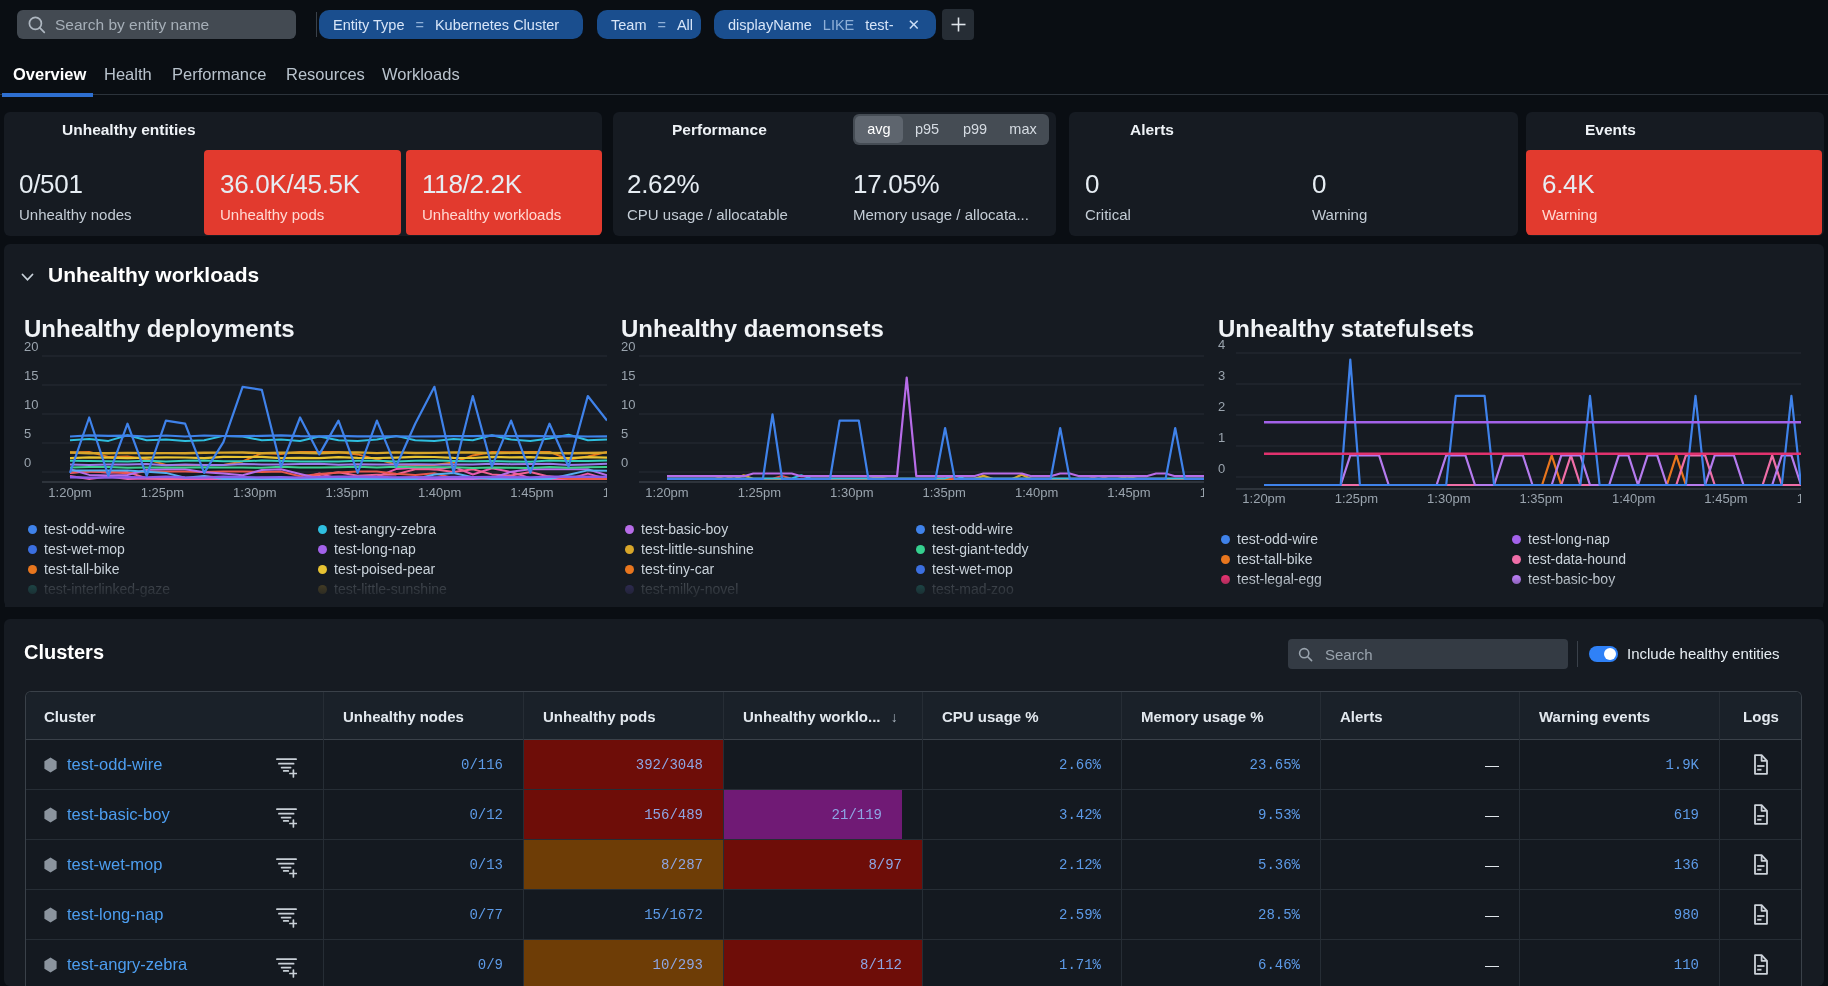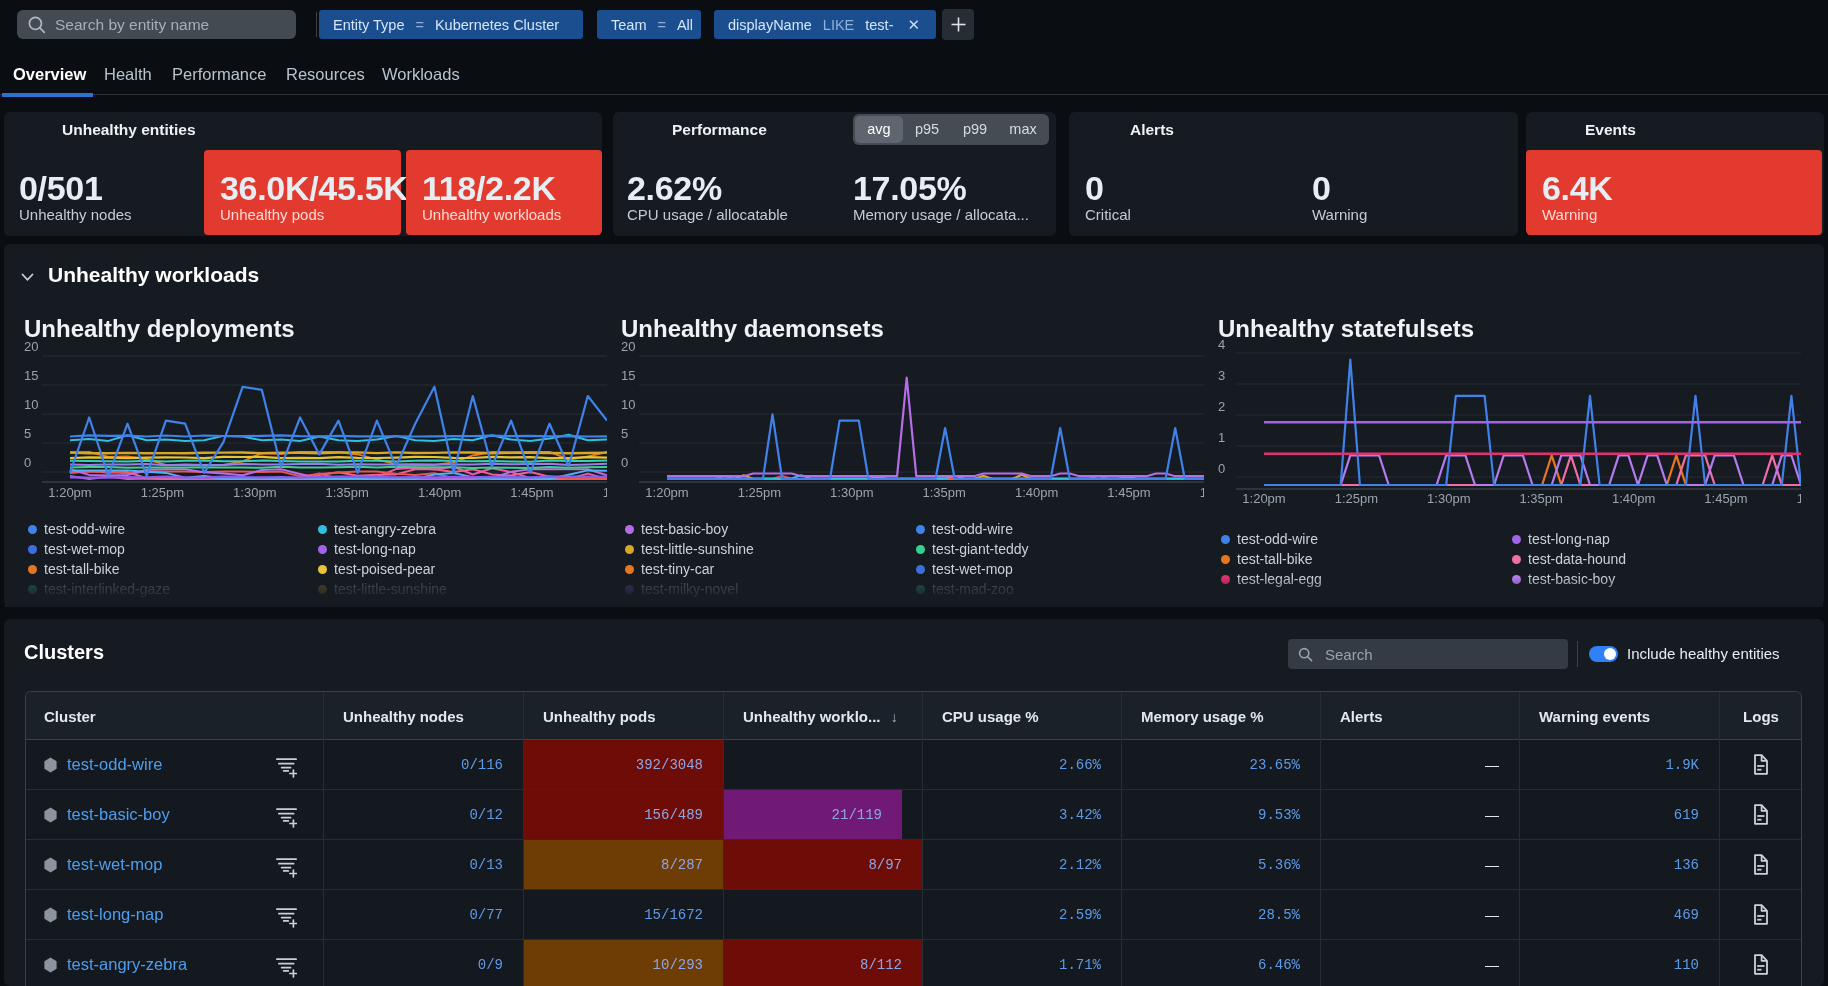--- a/index.html
+++ b/index.html
@@ -1,29 +1,29 @@
 <!DOCTYPE html>
 <html><head><meta charset="utf-8"><title>k8s</title><style>
 * { margin:0; padding:0; box-sizing:border-box; }
 html,body { width:1828px; height:986px; background:#0a0e13; font-family:"Liberation Sans", sans-serif; color:#e6edf3; overflow:hidden; position:relative; }
 .topsearch { position:absolute; left:17px; top:10px; width:279px; height:29px; background:#434a52; border-radius:6px; display:flex; align-items:center; padding-left:11px; color:#a6afb8; font-size:15.5px; }
 .topsearch svg { margin-right:9px; }
-.chip { position:absolute; top:10px; height:29px; background:#1a4e8e; border-radius:3px; display:flex; align-items:center; font-size:14.5px; color:#d7e5f8; padding:0 14px; white-space:nowrap; }
+.chip { position:absolute; top:10px; height:29px; background:#1a4e8e; border-radius:10px; display:flex; align-items:center; font-size:14.5px; color:#d7e5f8; padding:0 14px; white-space:nowrap; }
 .chip .eq { color:#8fb0d8; margin:0 11px; }
 .chip .x { color:#c9dcf5; margin-left:14px; font-size:15px; }
 .plusbtn { position:absolute; left:942px; top:9px; width:32px; height:31px; background:#262d35; border-radius:4px; color:#dfe5ea; font-size:24px; display:flex; align-items:center; justify-content:center; }
 .tabbar { position:absolute; left:0; top:50px; width:1828px; height:45px; border-bottom:1px solid #2c333b; }
 .tab { position:absolute; top:15px; font-size:16.5px; color:#b9c3cd; white-space:nowrap; }
 .tab.act { color:#fff; font-weight:700; }
 .underline { position:absolute; left:2px; top:43px; width:91px; height:3.5px; background:#2e6fd0; }
 .card { position:absolute; top:112px; height:124px; background:#161b22; border-radius:6px; overflow:hidden; }
 .ctitle { position:absolute; left:10px; top:9px; font-size:15.5px; font-weight:700; color:#eef2f6;margin-left:48px; }
 .tile { position:absolute; top:38px; height:85px; border-radius:4px; }
 .tile.red { background:#e23a2e; }
-.bignum { position:absolute; top:57px; font-size:34px; font-weight:700; letter-spacing:-0.3px; white-space:nowrap; }
+.bignum { position:absolute; top:57px; font-size:26px; font-weight:400; letter-spacing:-0.3px; white-space:nowrap; }
 .tile .bignum { top:19px; }
 .tlabel { position:absolute; top:94px; font-size:15px; color:#c3ccd5; white-space:nowrap; }
 .tile .tlabel { top:56px; }
 .tile.red .tlabel { color:#ffd9d3; }
 .seg { position:absolute; left:853px; top:114px; width:196px; height:31px; background:#454c54; border-radius:6px; display:flex; align-items:center; padding:2px; }
 .seg div { width:48px; text-align:center; font-size:14.5px; color:#d5dbe2; line-height:27px; }
 .seg div.on { background:#5e656e; border-radius:5px; color:#fff; }
 .panel { position:absolute; left:4px; width:1820px; background:#161b22; border-radius:6px; }
 .secttitle { position:absolute; left:48px; top:263px; font-size:21px; font-weight:700; color:#fff; }
 .chev { position:absolute; left:21px; top:273px; }
@@ -389,21 +389,21 @@
               <line x1="13.9" y1="15.5" x2="20.9" y2="15.5"></line>
             </g>
           </svg>
         </span>
       </div>
       <div class="td num" style="left:297px;width:200px;">0/77</div>
       <div class="td num" style="left:497px;width:200px;background:transparent;color:#5d9be8">15/1672</div>
       <div class="td num" style="left:896px;width:199px;">2.59%</div>
       <div class="td num" style="left:1095px;width:199px;">28.5%</div>
       <div class="td num dash" style="left:1294px;width:199px;">—</div>
-      <div class="td num" style="left:1493px;width:200px;">469</div>
+      <div class="td num" style="left:1493px;width:200px;">980</div>
       <div class="td logs" style="left:1693px;width:84px;">
         <svg width="16" height="21" viewBox="0 0 16 21">
           <path d="M2 1.2 H8.6 L14 6.8 V19.8 H2 Z" fill="none" stroke="#ccd2d9" stroke-width="1.8" stroke-linejoin="round"></path>
           <path d="M8.6 1.2 V6.8 H14" fill="none" stroke="#ccd2d9" stroke-width="1.8" stroke-linejoin="round"></path>
           <line x1="4.2" y1="12" x2="11.5" y2="12" stroke="#ccd2d9" stroke-width="1.8"></line>
           <line x1="4.2" y1="15.7" x2="8.5" y2="15.7" stroke="#ccd2d9" stroke-width="1.8"></line>
         </svg>
       </div>
     </div>
     <div class="tr" style="top:248px">

